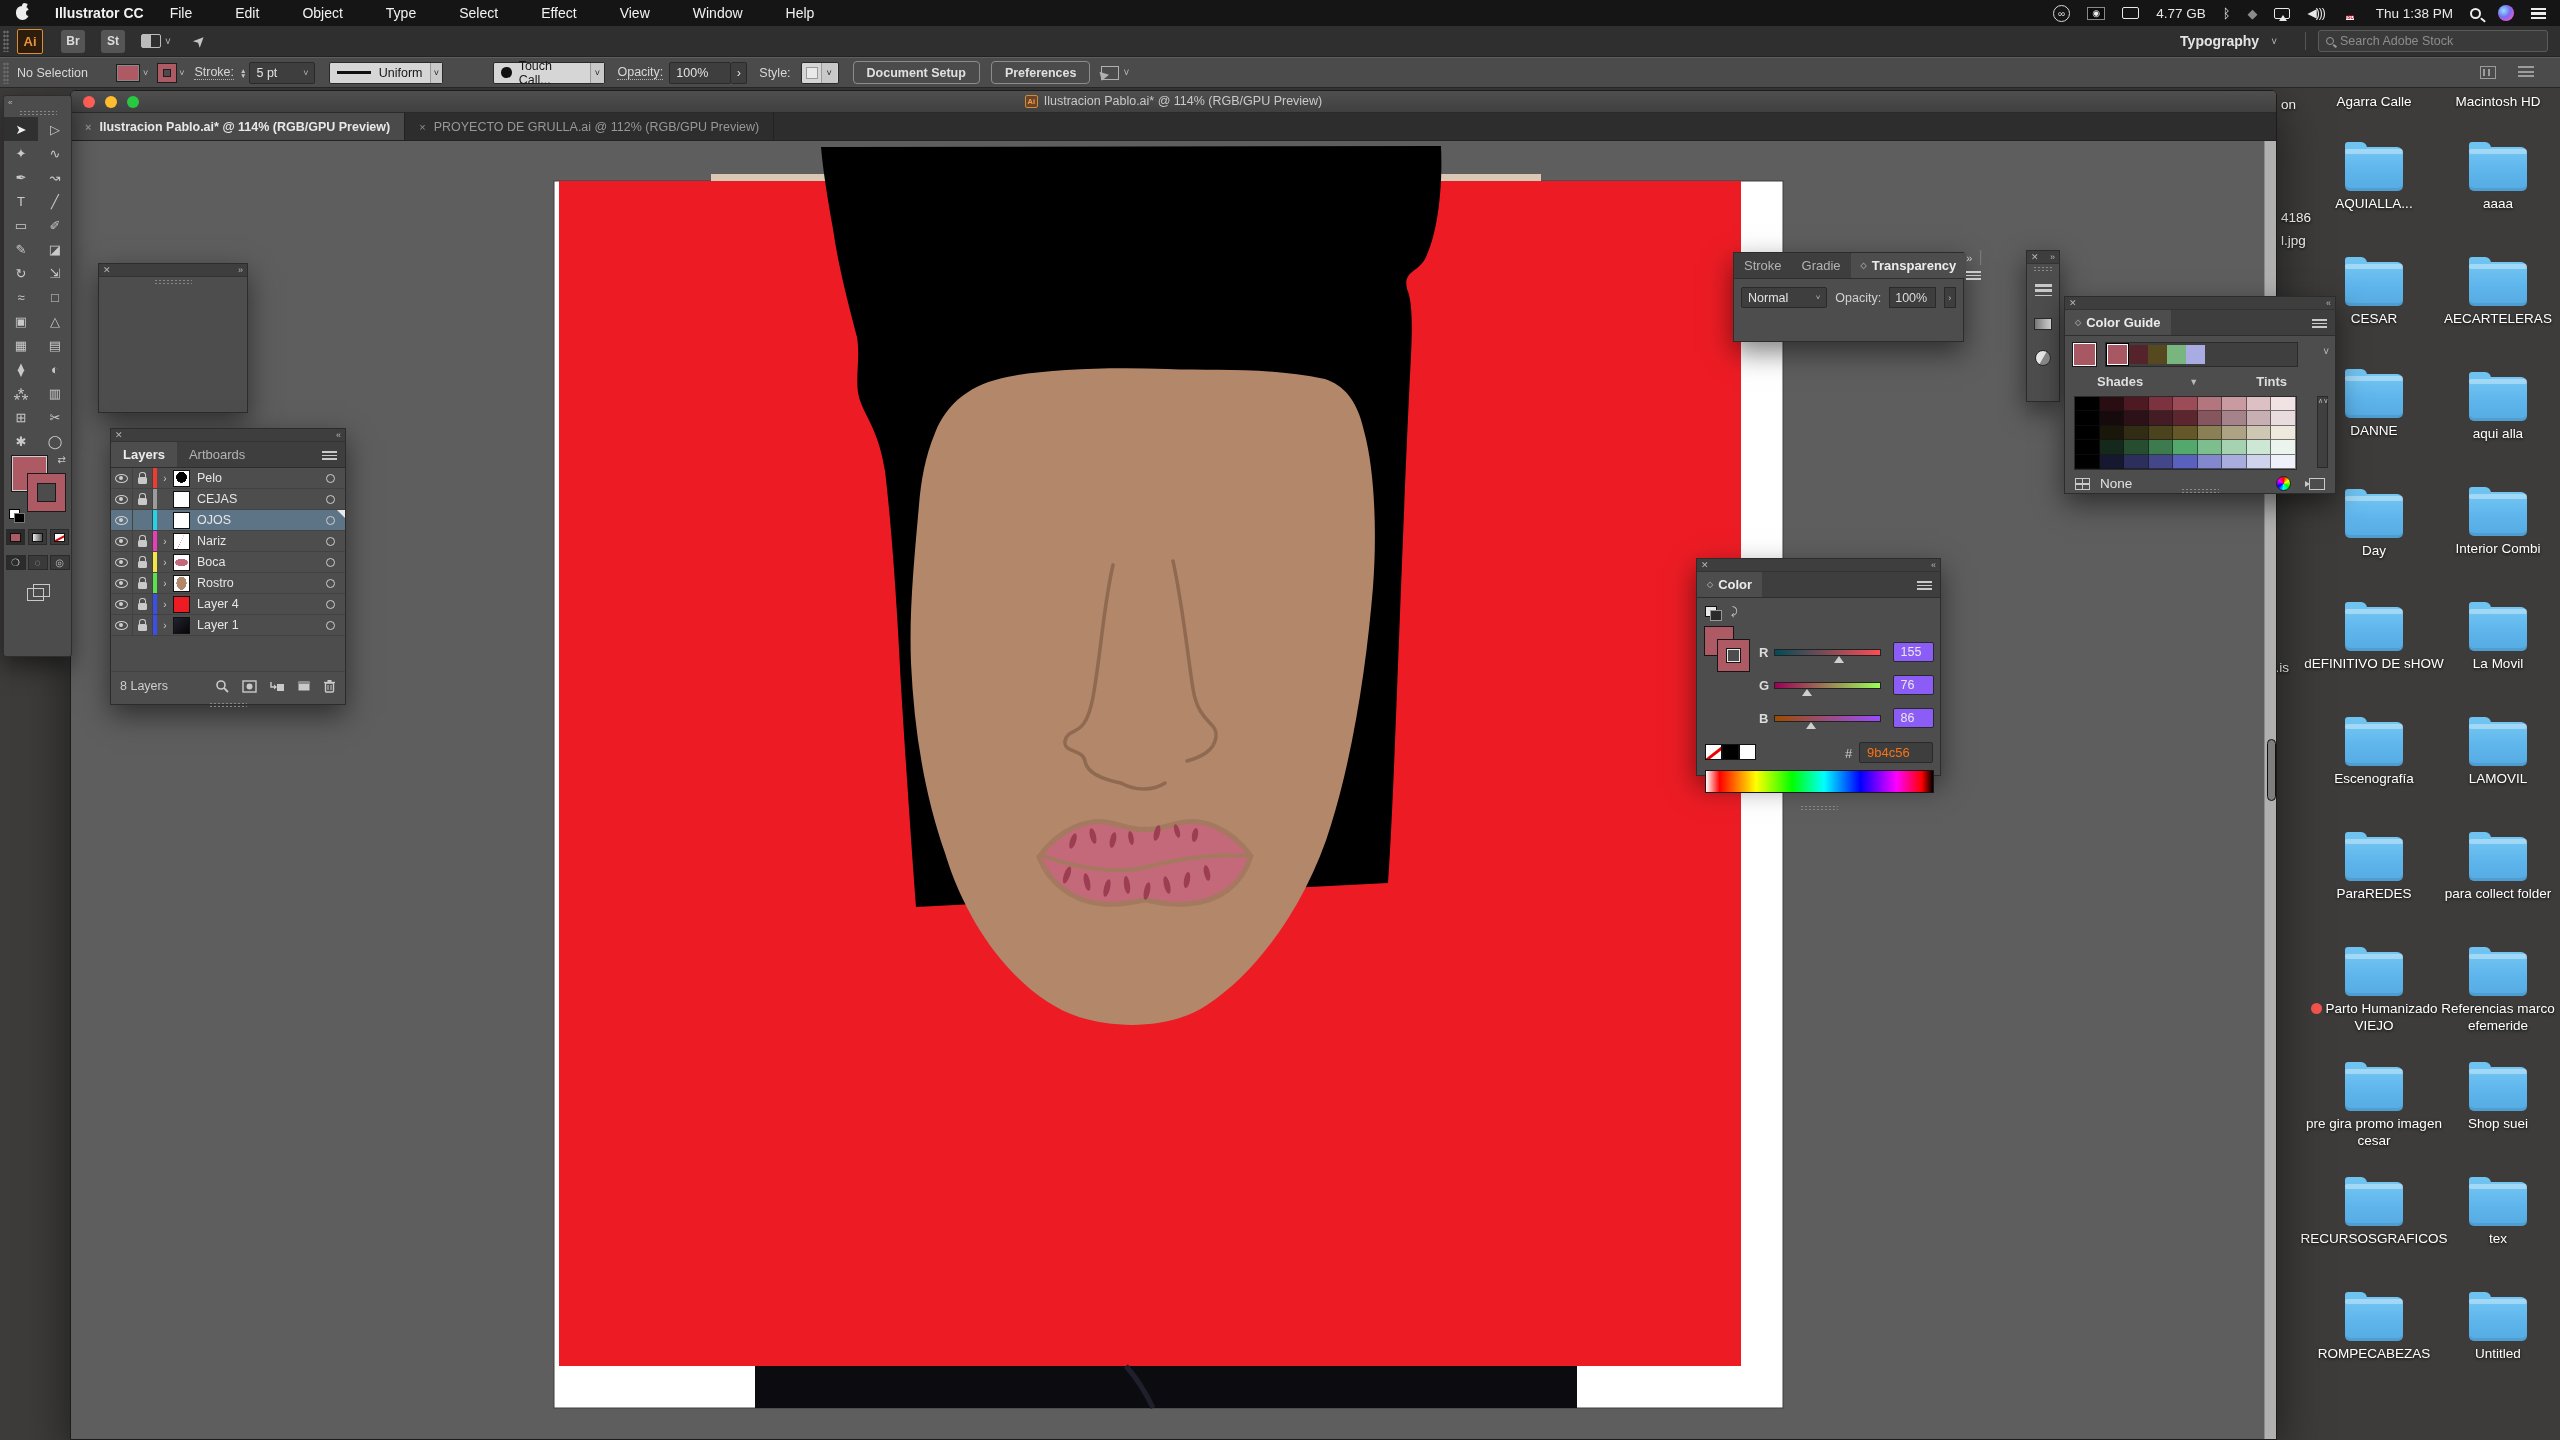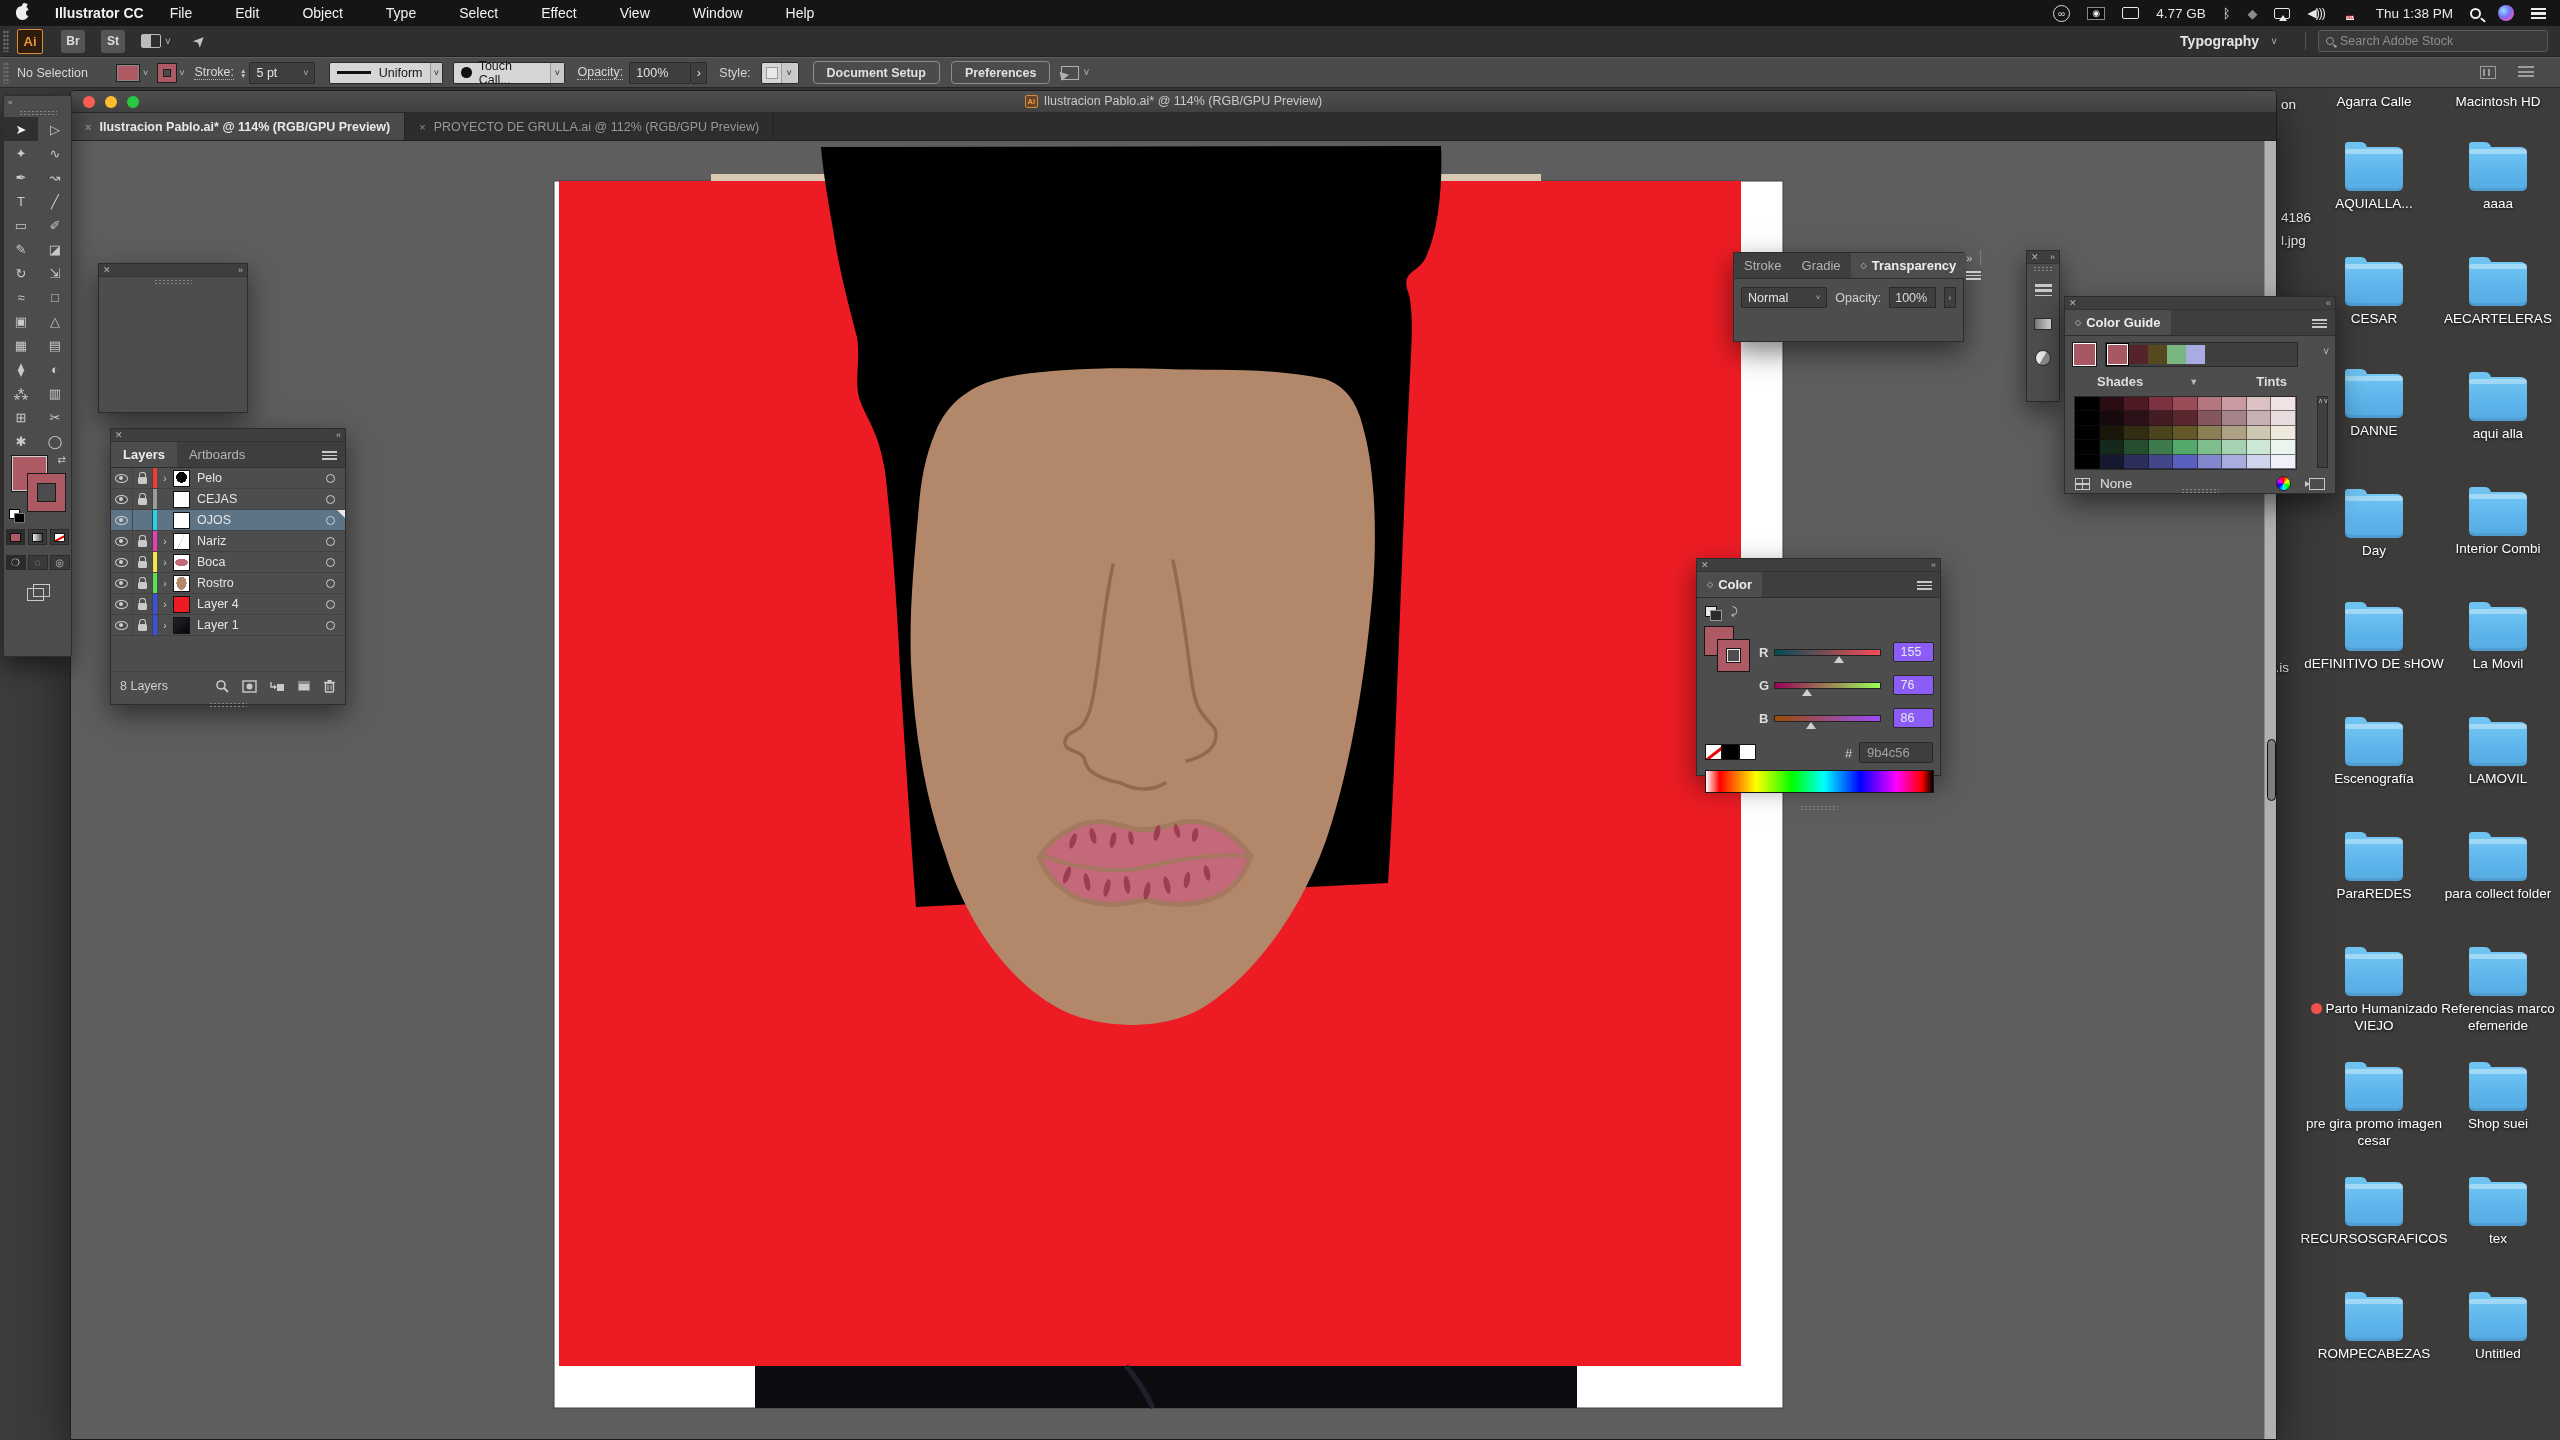--- a/index.html
+++ b/index.html
@@ -223,21 +223,21 @@
   .ch-lab { width:16px; font-size:13px; font-weight:bold; color:#dcdcdc; }
   .ch-track { position:relative; width:112px; height:7px; border:1px solid #222; }
   .ch-thumb { position:absolute; top:6px; margin-left:-5px; border-left:5px solid transparent; border-right:5px solid transparent; border-bottom:7px solid #cfcfcf; }
   .ch-val { margin-left:12px; width:42px; height:20px; background:#8b5cf6; border:1px solid #292929; border-radius:2px; color:#e8e8e8; font-size:12.5px; display:flex; align-items:center; justify-content:flex-start; padding-left:6px; }
   .cp-nbw { position:absolute; left:8px; top:146px; display:flex; }
   .nbw { width:17px; height:16px; border:1px solid #111; }
   .nbw.none { background:#fff; position:relative; overflow:hidden; }
   .nbw.none::after { content:''; position:absolute; left:-3px; top:6px; width:26px; height:3px; background:#e00; transform:rotate(-38deg); }
   .nbw.b { background:#000; } .nbw.w { background:#fff; }
   .cp-hexl { position:absolute; left:148px; top:148px; font-size:13px; color:#cfcfcf; }
-  .cp-hex { position:absolute; left:162px; top:144px; width:74px; height:21px; background:#3e3e3e; border:1px solid #292929; border-radius:2px; color:#a3a3a3; font-size:13px; display:flex; align-items:center; padding-left:7px; }
+  .cp-hex { position:absolute; left:162px; top:144px; width:74px; height:21px; background:#3e3e3e; border:1px solid #292929; border-radius:2px; color:#f97316; font-size:13px; display:flex; align-items:center; padding-left:7px; }
   .cp-spec { position:absolute; left:8px; top:172px; width:229px; height:23px; border:1px solid #161616;
     background:linear-gradient(90deg,#fff 0%,#f00 6%,#ff0 22%,#0f0 38%,#0ff 52%,#00f 68%,#f0f 84%,#f00 95%,#000 100%); }
 
   
   .desk-item { position:absolute; width:150px; text-align:center; z-index:5; }
   .folder-icon { position:relative; width:58px; height:44px; margin:0 auto 5px; background:linear-gradient(180deg,#74c7f3 0%, #5eb5ec 55%, #55abe2 100%); border-radius:3px 6px 5px 5px; box-shadow:inset 0 -3px 0 rgba(0,0,0,.08); }
   .folder-icon::before { content:''; position:absolute; left:0px; top:-5px; width:22px; height:8px; background:#6fc3f1; border-radius:3px 6px 0 0; }
   .folder-icon::after { content:''; position:absolute; left:0; top:2px; width:100%; height:5px; background:rgba(255,255,255,.35); border-radius:2px; }
   .desk-label { font-size:13.5px; color:#fff; text-shadow:0 1px 3px rgba(0,0,0,.85); line-height:16.5px; word-wrap:break-word; word-break:break-word; }
   .dot-badge { display:inline-block; width:11px; height:11px; border-radius:50%; background:#f5564d; margin-right:4px; vertical-align:-1px; }
@@ -422,21 +422,21 @@
         <span>5 pt</span>
         <span class="fchev">˅</span>
       </span>
     <span style="width:14px;"></span>
     <span class="drop-light" style="width:114px;">
         <span class="stroke-line"></span>
         <span>Uniform</span>
         <span class="dchev">˅</span>
       </span>
     <span style="width:10px;"></span>
-    <span class="drop-light" style="width:112px;">
+    <span class="drop-light" style="width:112px;margin-left:40px;">
         <span class="brush-dot"></span>
         <span>Touch Call...</span>
         <span class="dchev">˅</span>
       </span>
     <span style="width:12px;"></span>
     <span class="cb-link">Opacity:</span>
     <span class="field-dark" style="width:62px;">
         <span>100%</span>
       </span>
     <span class="field-dark" style="width:16px;justify-content:center;border-left:none;">›</span>

